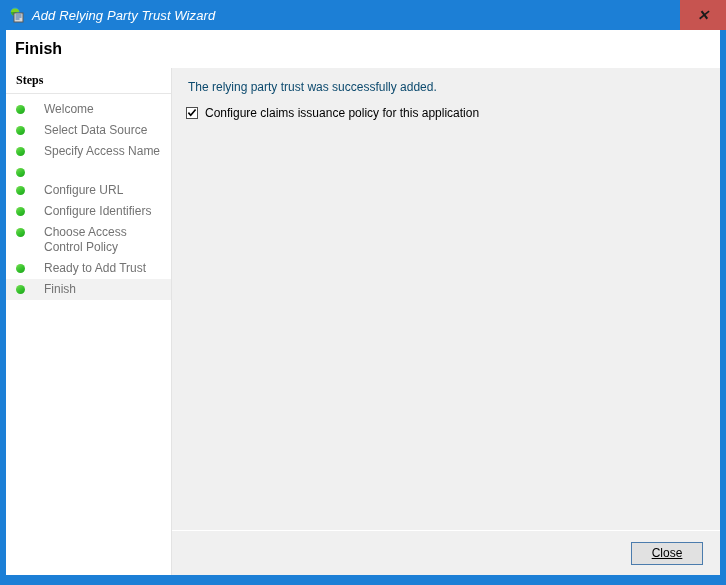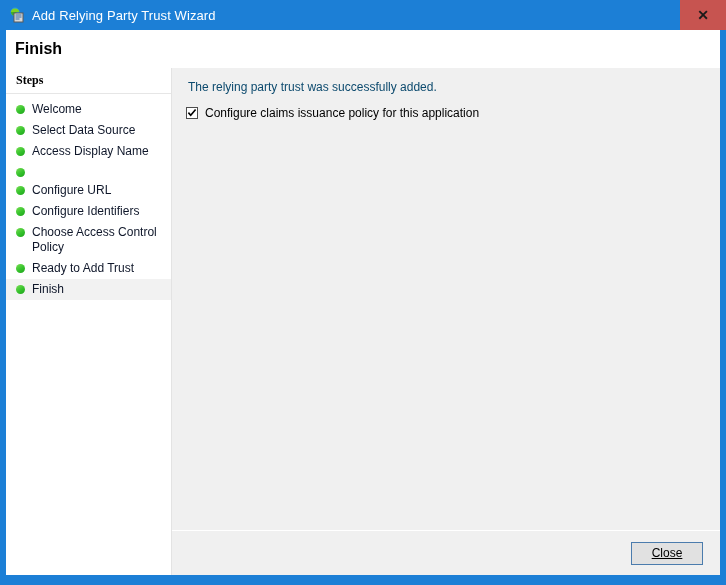--- a/index.html
+++ b/index.html
@@ -26,20 +26,21 @@
   }
 
   
   .titlebar {
     height: 30px;
     flex: 0 0 30px;
     background: #1c7fd6;
     display: flex;
     align-items: center;
     position: relative;
+    font-style: italic;
   }
   .title-icon {
     width: 16px;
     height: 16px;
     margin-left: 9px;
     margin-right: 7px;
     position: relative;
     flex: 0 0 16px;
   }
   .title-text {
@@ -113,23 +114,24 @@
     padding: 3px 0 5px 10px;
     border-bottom: 1px solid #e6e6e6;
     margin: 0 0 5px 0;
     font-family: Liberation Serif, serif;
   }
   .step-item {
     display: flex;
     align-items: flex-start;
     padding: 3px 4px 3px 10px;
     font-size: 12px;
-    color: #0f172a;
+    color: #737373;
     line-height: 15px;
     cursor: default;
+    gap: 12px;
   }
   .step-item.selected {
     background: #f2f2f2;
   }
   .step-bullet {
     flex: 0 0 9px;
     width: 9px;
     height: 9px;
     border-radius: 50%;
     background: #33c02b;
@@ -256,21 +258,21 @@
           <div class="step-item">
             <span class="step-bullet"></span>
             <span class="step-label">Welcome</span>
           </div>
           <div class="step-item">
             <span class="step-bullet"></span>
             <span class="step-label">Select Data Source</span>
           </div>
           <div class="step-item">
             <span class="step-bullet"></span>
-            <span class="step-label">Access Display Name</span>
+            <span class="step-label">Specify Access Name</span>
           </div>
           <div class="step-item">
             <span class="step-bullet"></span>
           </div>
           <div class="step-item">
             <span class="step-bullet"></span>
             <span class="step-label">Configure URL</span>
           </div>
           <div class="step-item">
             <span class="step-bullet"></span>

